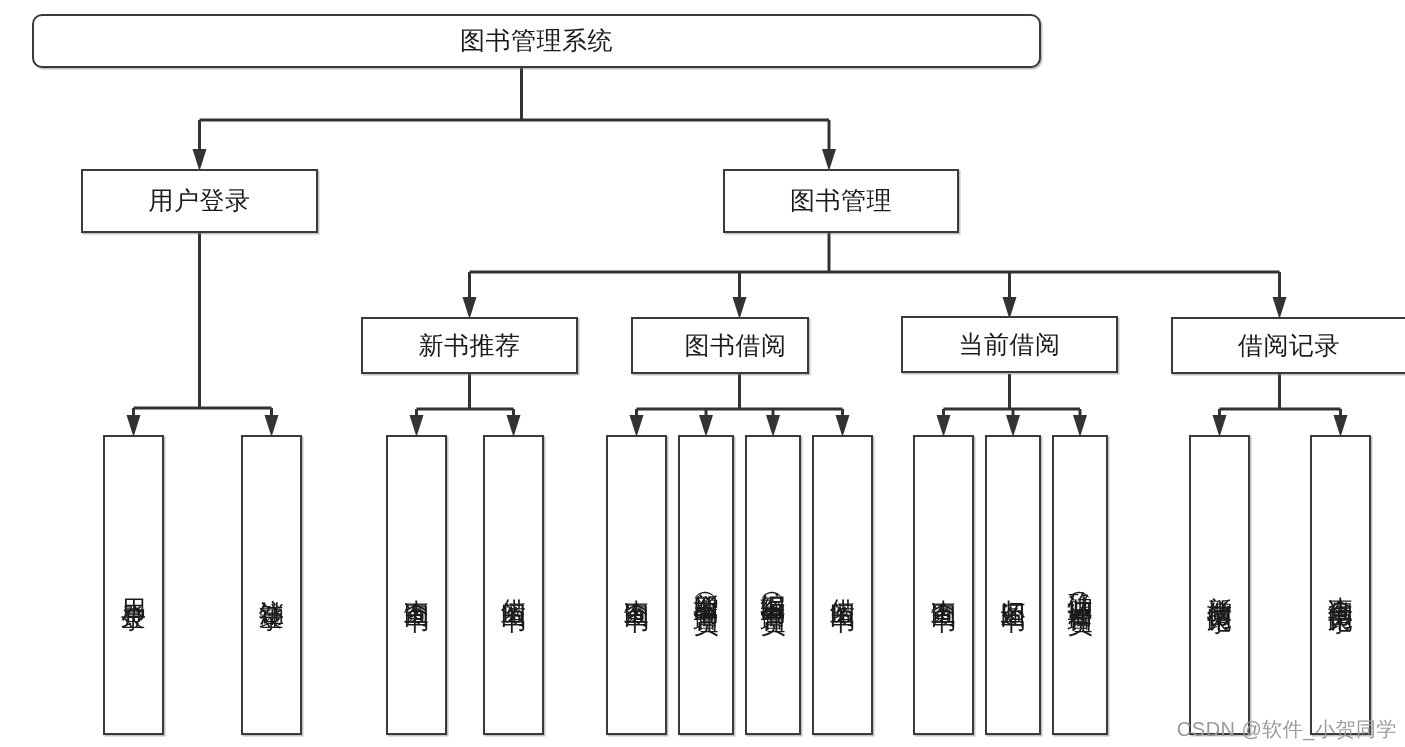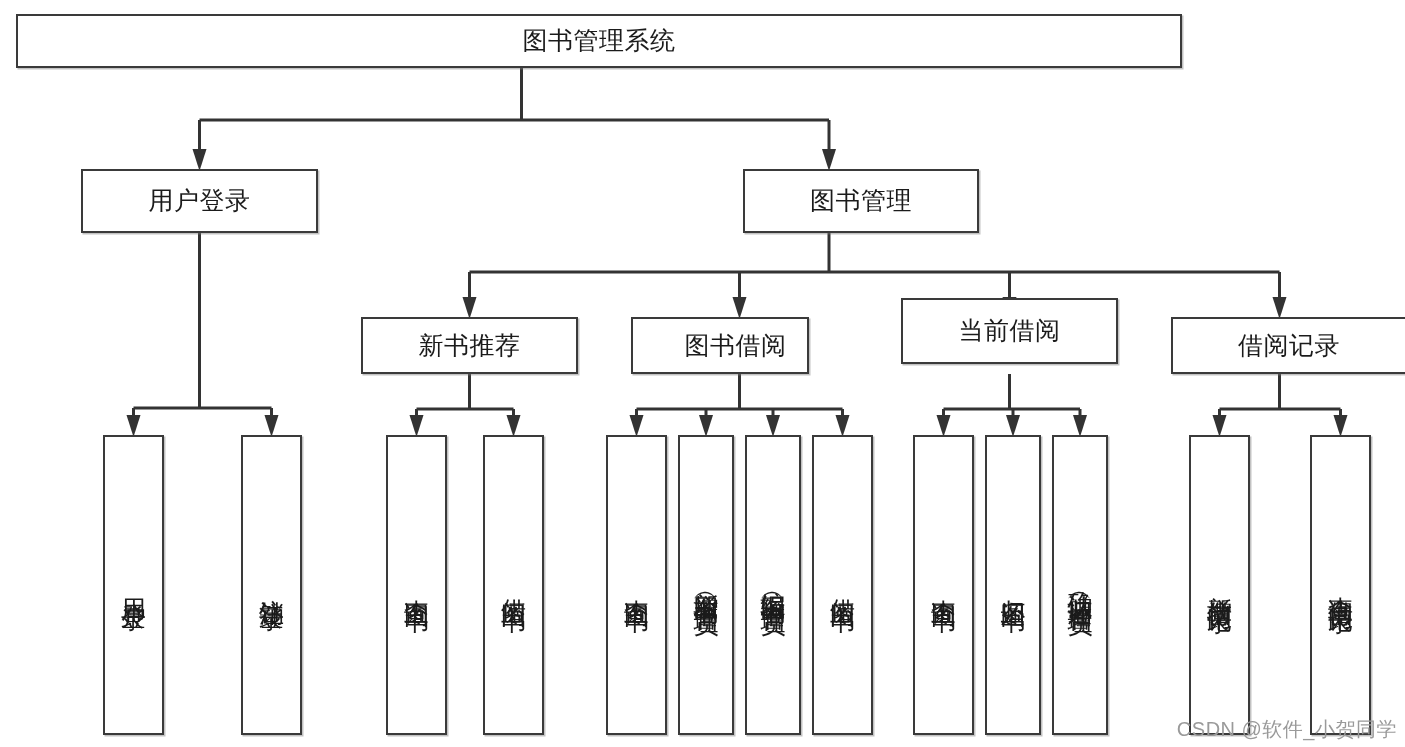--- a/index.html
+++ b/index.html
@@ -122,38 +122,38 @@
       <line x1="1080" y1="409" x2="1080" y2="417" stroke="#333333" stroke-width="3"></line>
       <polygon points="1073,415 1087,415 1080,437" fill="#333333"></polygon>
       <line x1="1279.5" y1="374" x2="1279.5" y2="409" stroke="#333333" stroke-width="3"></line>
       <line x1="1219.5" y1="409" x2="1340.5" y2="409" stroke="#333333" stroke-width="3"></line>
       <line x1="1219.5" y1="409" x2="1219.5" y2="417" stroke="#333333" stroke-width="3"></line>
       <polygon points="1212.5,415 1226.5,415 1219.5,437" fill="#333333"></polygon>
       <line x1="1340.5" y1="409" x2="1340.5" y2="417" stroke="#333333" stroke-width="3"></line>
       <polygon points="1333.5,415 1347.5,415 1340.5,437" fill="#333333"></polygon>
     </svg>
 
-  <div class="node horiz" style="left: 16px; top: 14px; width: 1166px; height: 54px;">
+  <div class="node horiz" style="left: 32px; top: 14px; width: 1009px; height: 54px; border-radius: 10px;">
     <span class="node-label">图书管理系统</span>
   </div>
 
   <div class="node horiz" style="left: 81px; top: 169px; width: 237px; height: 64px;">
     <span class="node-label">用户登录</span>
   </div>
-  <div class="node horiz" style="left: 743px; top: 169px; width: 236px; height: 64px;">
+  <div class="node horiz" style="left: 723px; top: 169px; width: 236px; height: 64px;">
     <span class="node-label">图书管理</span>
   </div>
 
   <div class="node horiz" style="left: 361px; top: 317px; width: 217px; height: 57px;">
     <span class="node-label">新书推荐</span>
   </div>
   <div class="node horiz" style="left: 631px; top: 317px; width: 178px; height: 57px; padding-left: 31px;">
     <span class="node-label">图书借阅</span>
   </div>
-  <div class="node horiz" style="left: 901px; top: 298px; width: 217px; height: 66px;">
+  <div class="node horiz" style="left: 901px; top: 316px; width: 217px; height: 57px;">
     <span class="node-label">当前借阅</span>
   </div>
   <div class="node horiz" style="left: 1171px; top: 317px; width: 236px; height: 57px;">
     <span class="node-label">借阅记录</span>
   </div>
 
   <div class="node vert" style="left: 103px; top: 435px; width: 61px; height: 300px;">
     <span class="node-label">用户登录</span>
   </div>
   <div class="node vert" style="left: 241px; top: 435px; width: 61px; height: 300px;">

